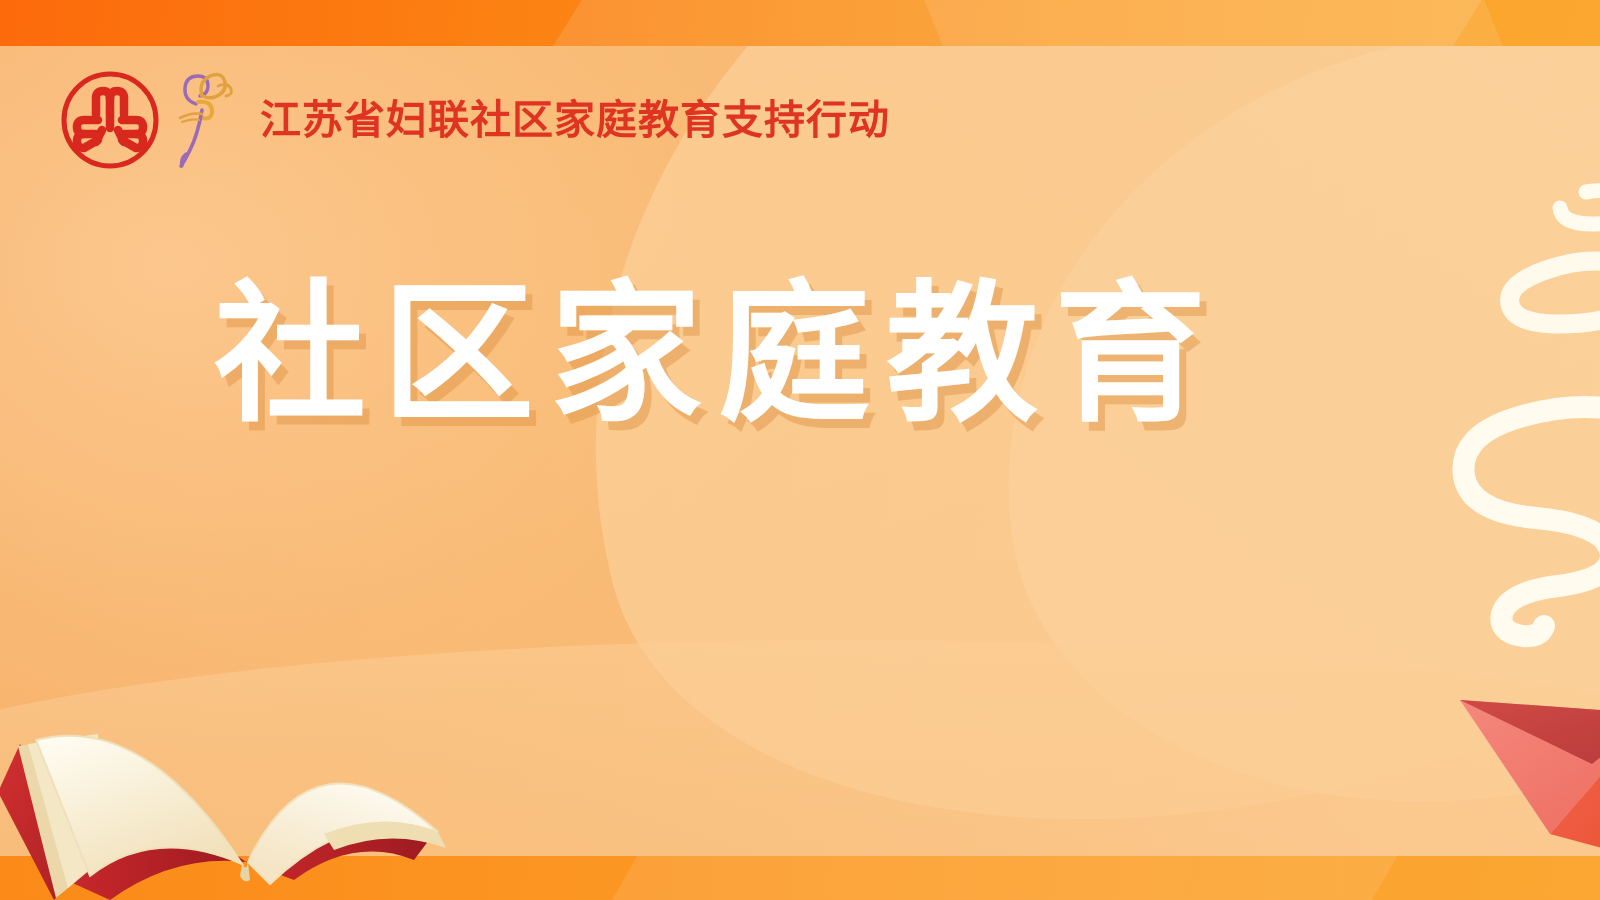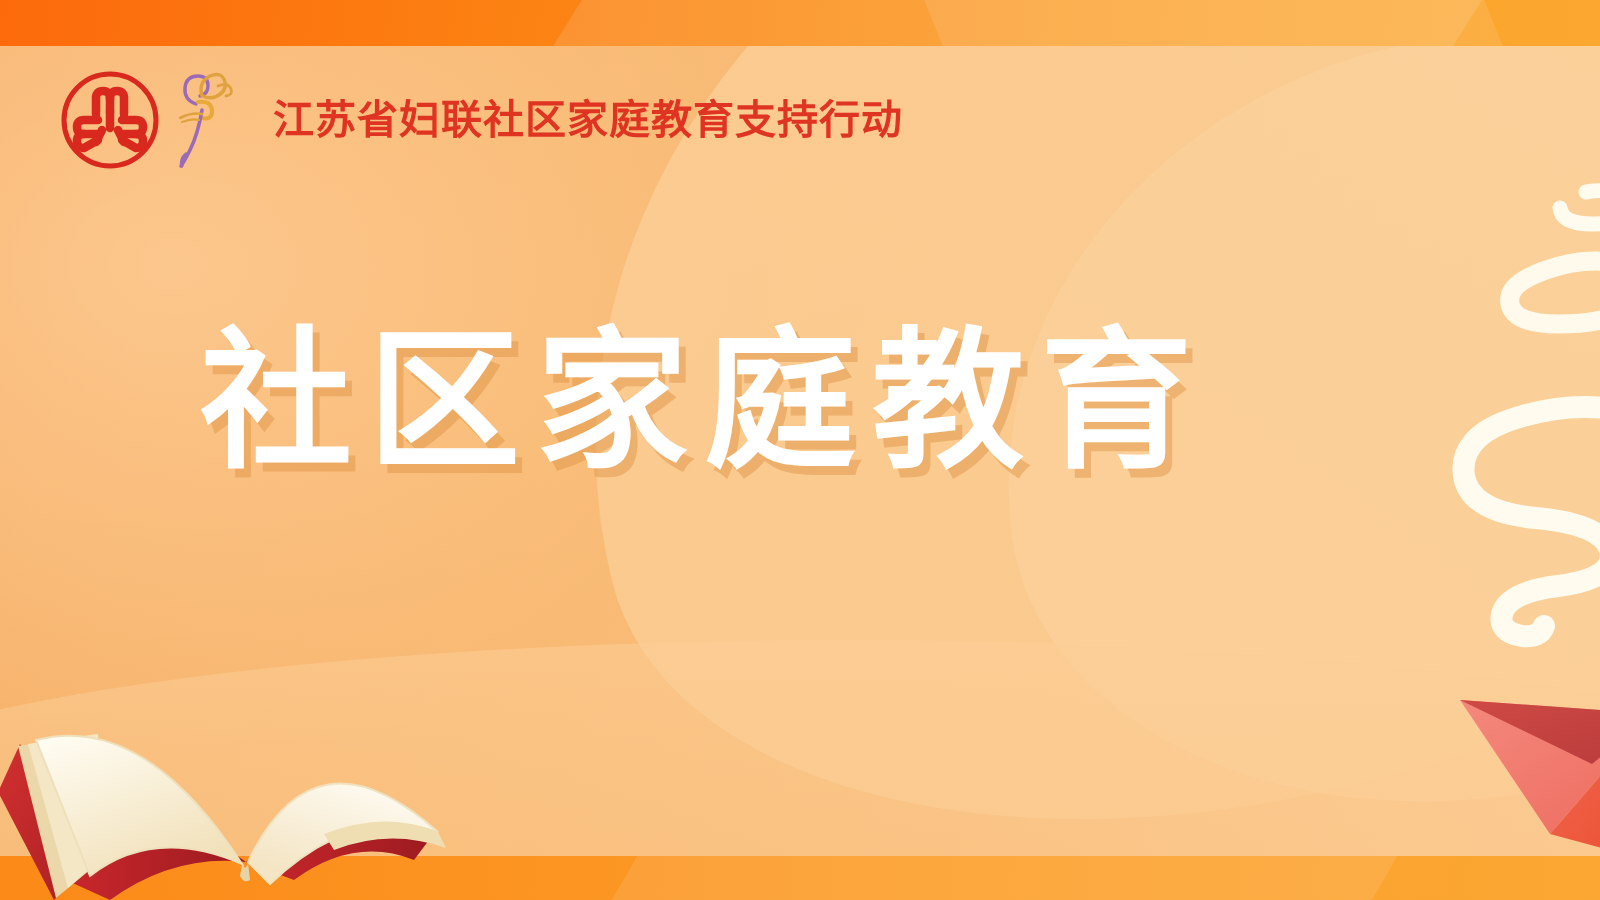--- a/index.html
+++ b/index.html
@@ -134,37 +134,36 @@
     flex: 0 0 auto;
   }
   .brand-flower {
     width: 70px;
     height: 112px;
     flex: 0 0 auto;
     margin-left: 6px;
     margin-top: -4px;
   }
   .brand-text {
-    margin-left: 35px;
+    margin-left: 22px;
     font-size: 41px;
     font-weight: 700;
     letter-spacing: 1px;
     color: #E03423;
     white-space: nowrap;
     line-height: 1;
     font-family: "DejaVu Sans", "Liberation Sans", sans-serif;
   }
 
   
   .title-block {
     position: absolute;
     top: 258px;
-    left: 200px;
+    left: 214px;
     z-index: 6;
-    margin-top: 47px;
   }
   .title-line {
     font-size: 152px;
     font-weight: 700;
     color: #FFFFFF;
     line-height: 1.28;
     letter-spacing: 16px;
     white-space: nowrap;
     text-shadow: 7px 9px 0 rgba(219,140,60,.42);
     font-family: "DejaVu Sans", "Liberation Sans", sans-serif;

